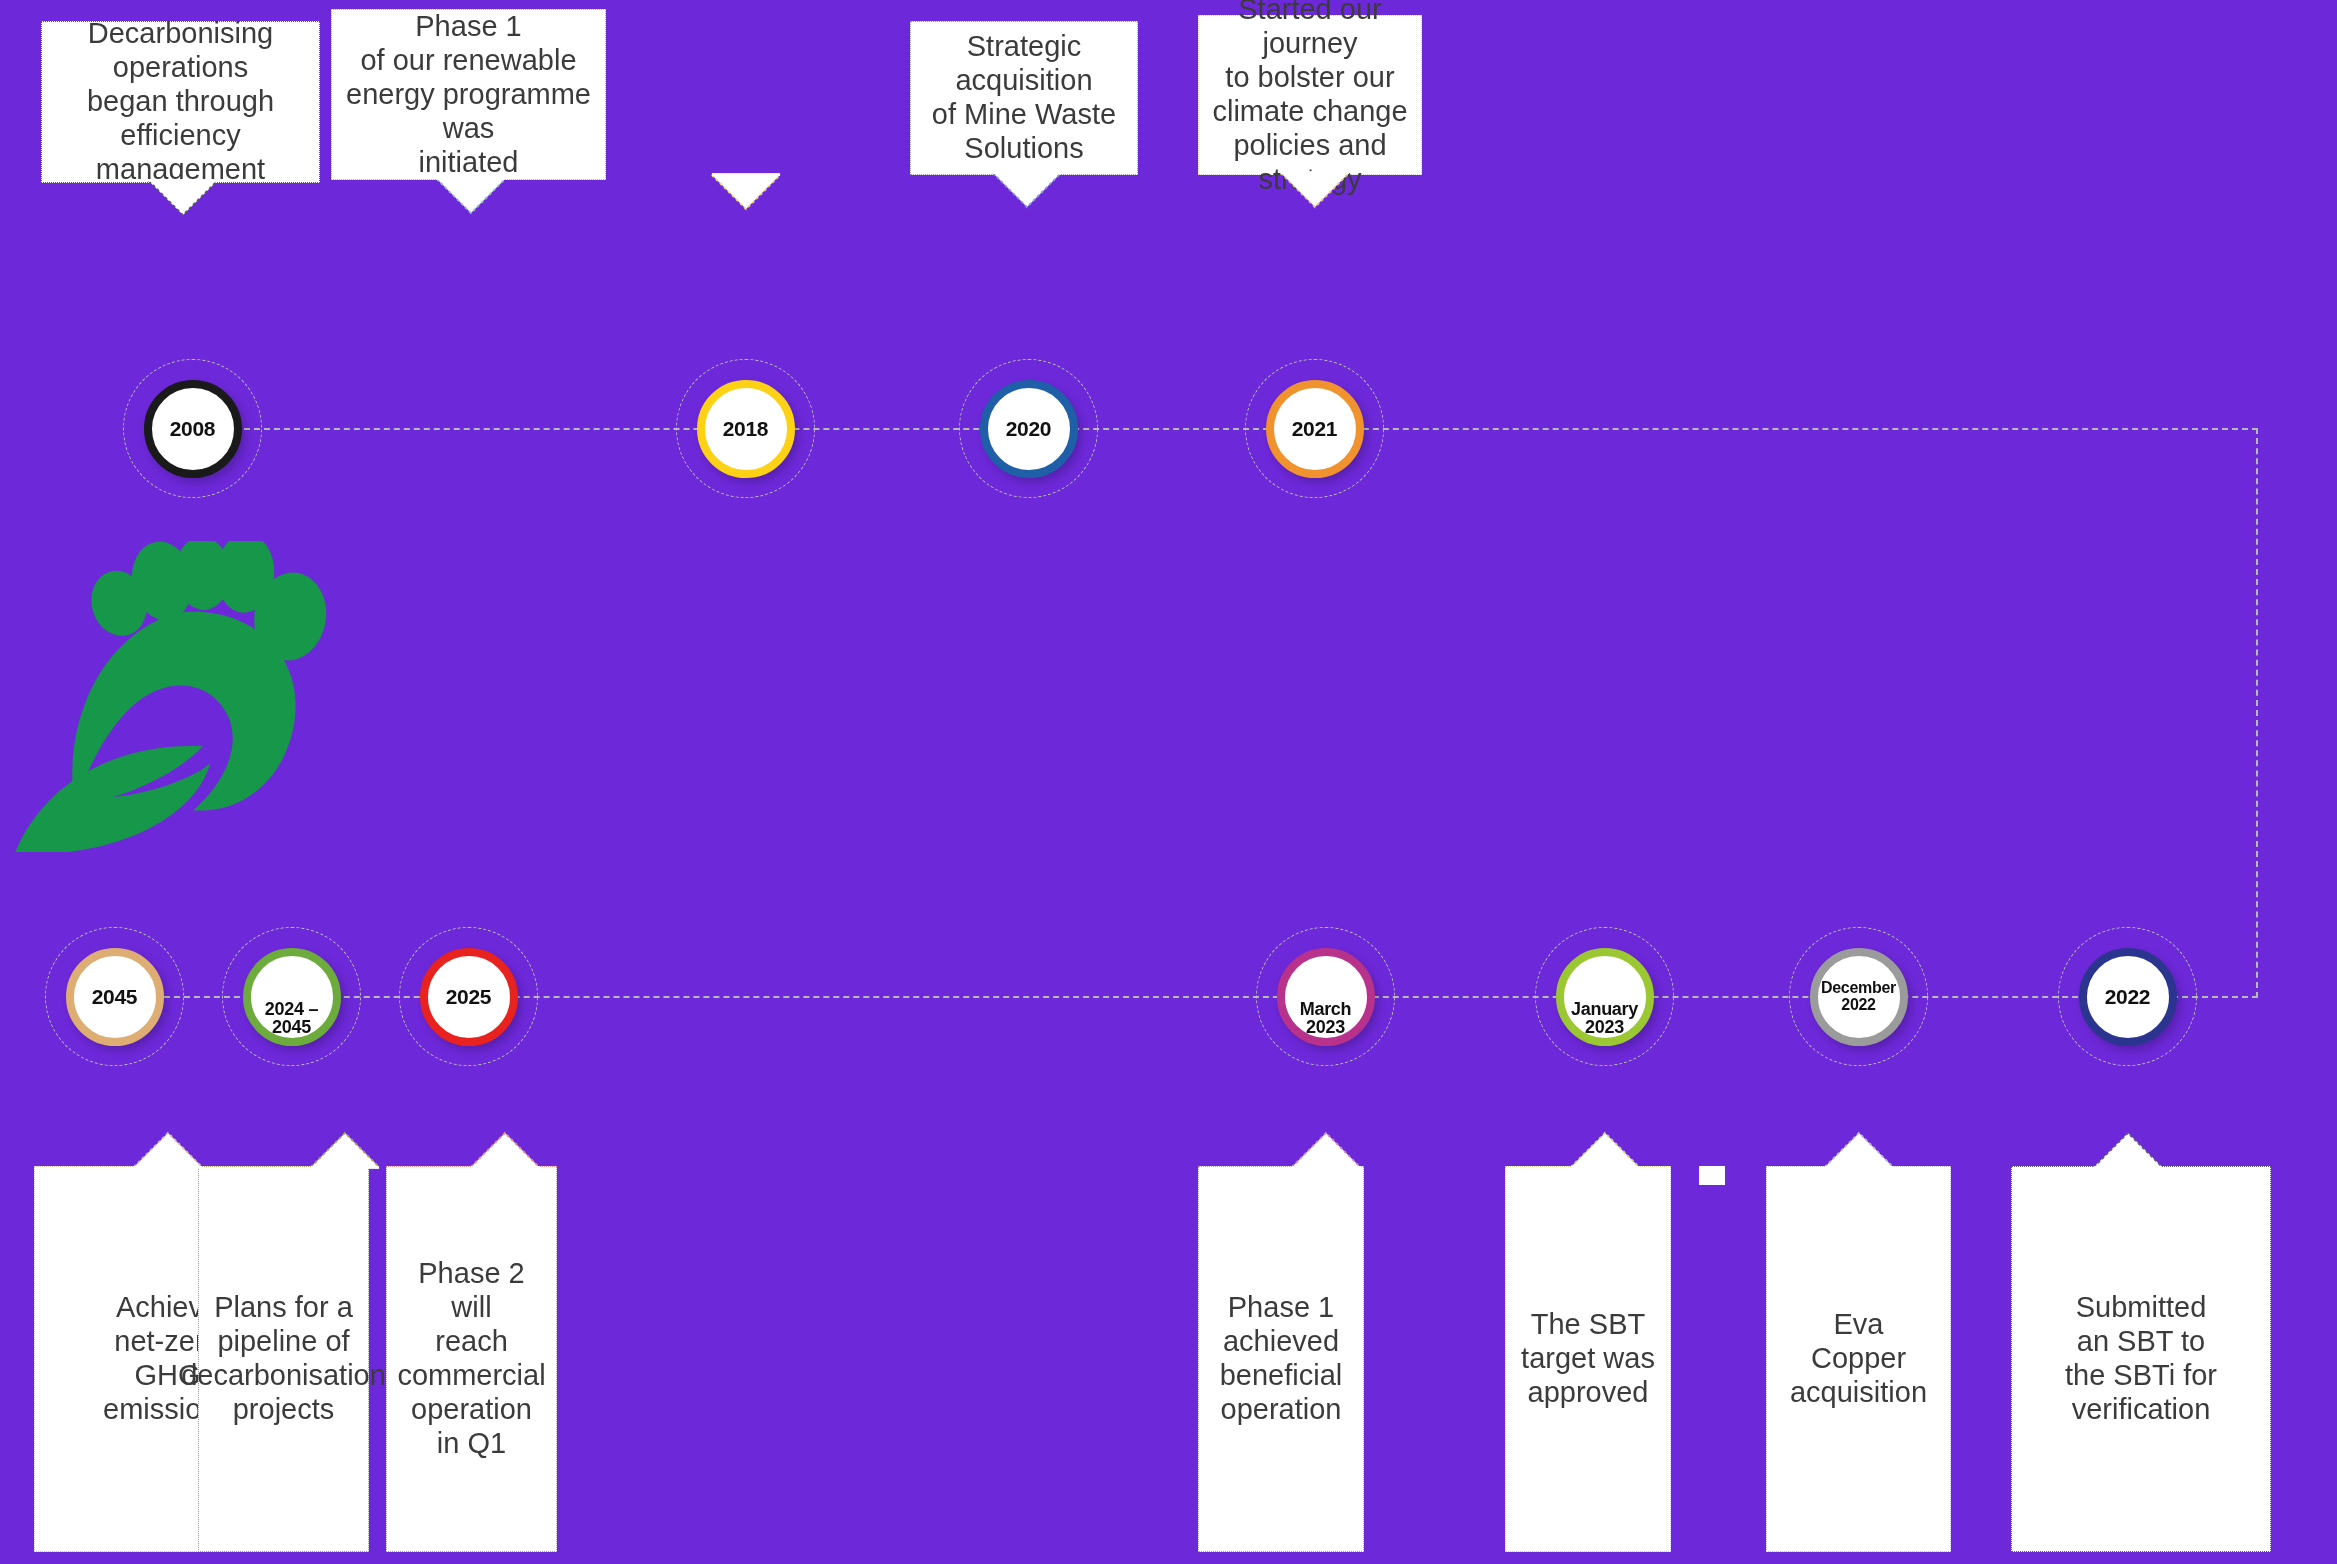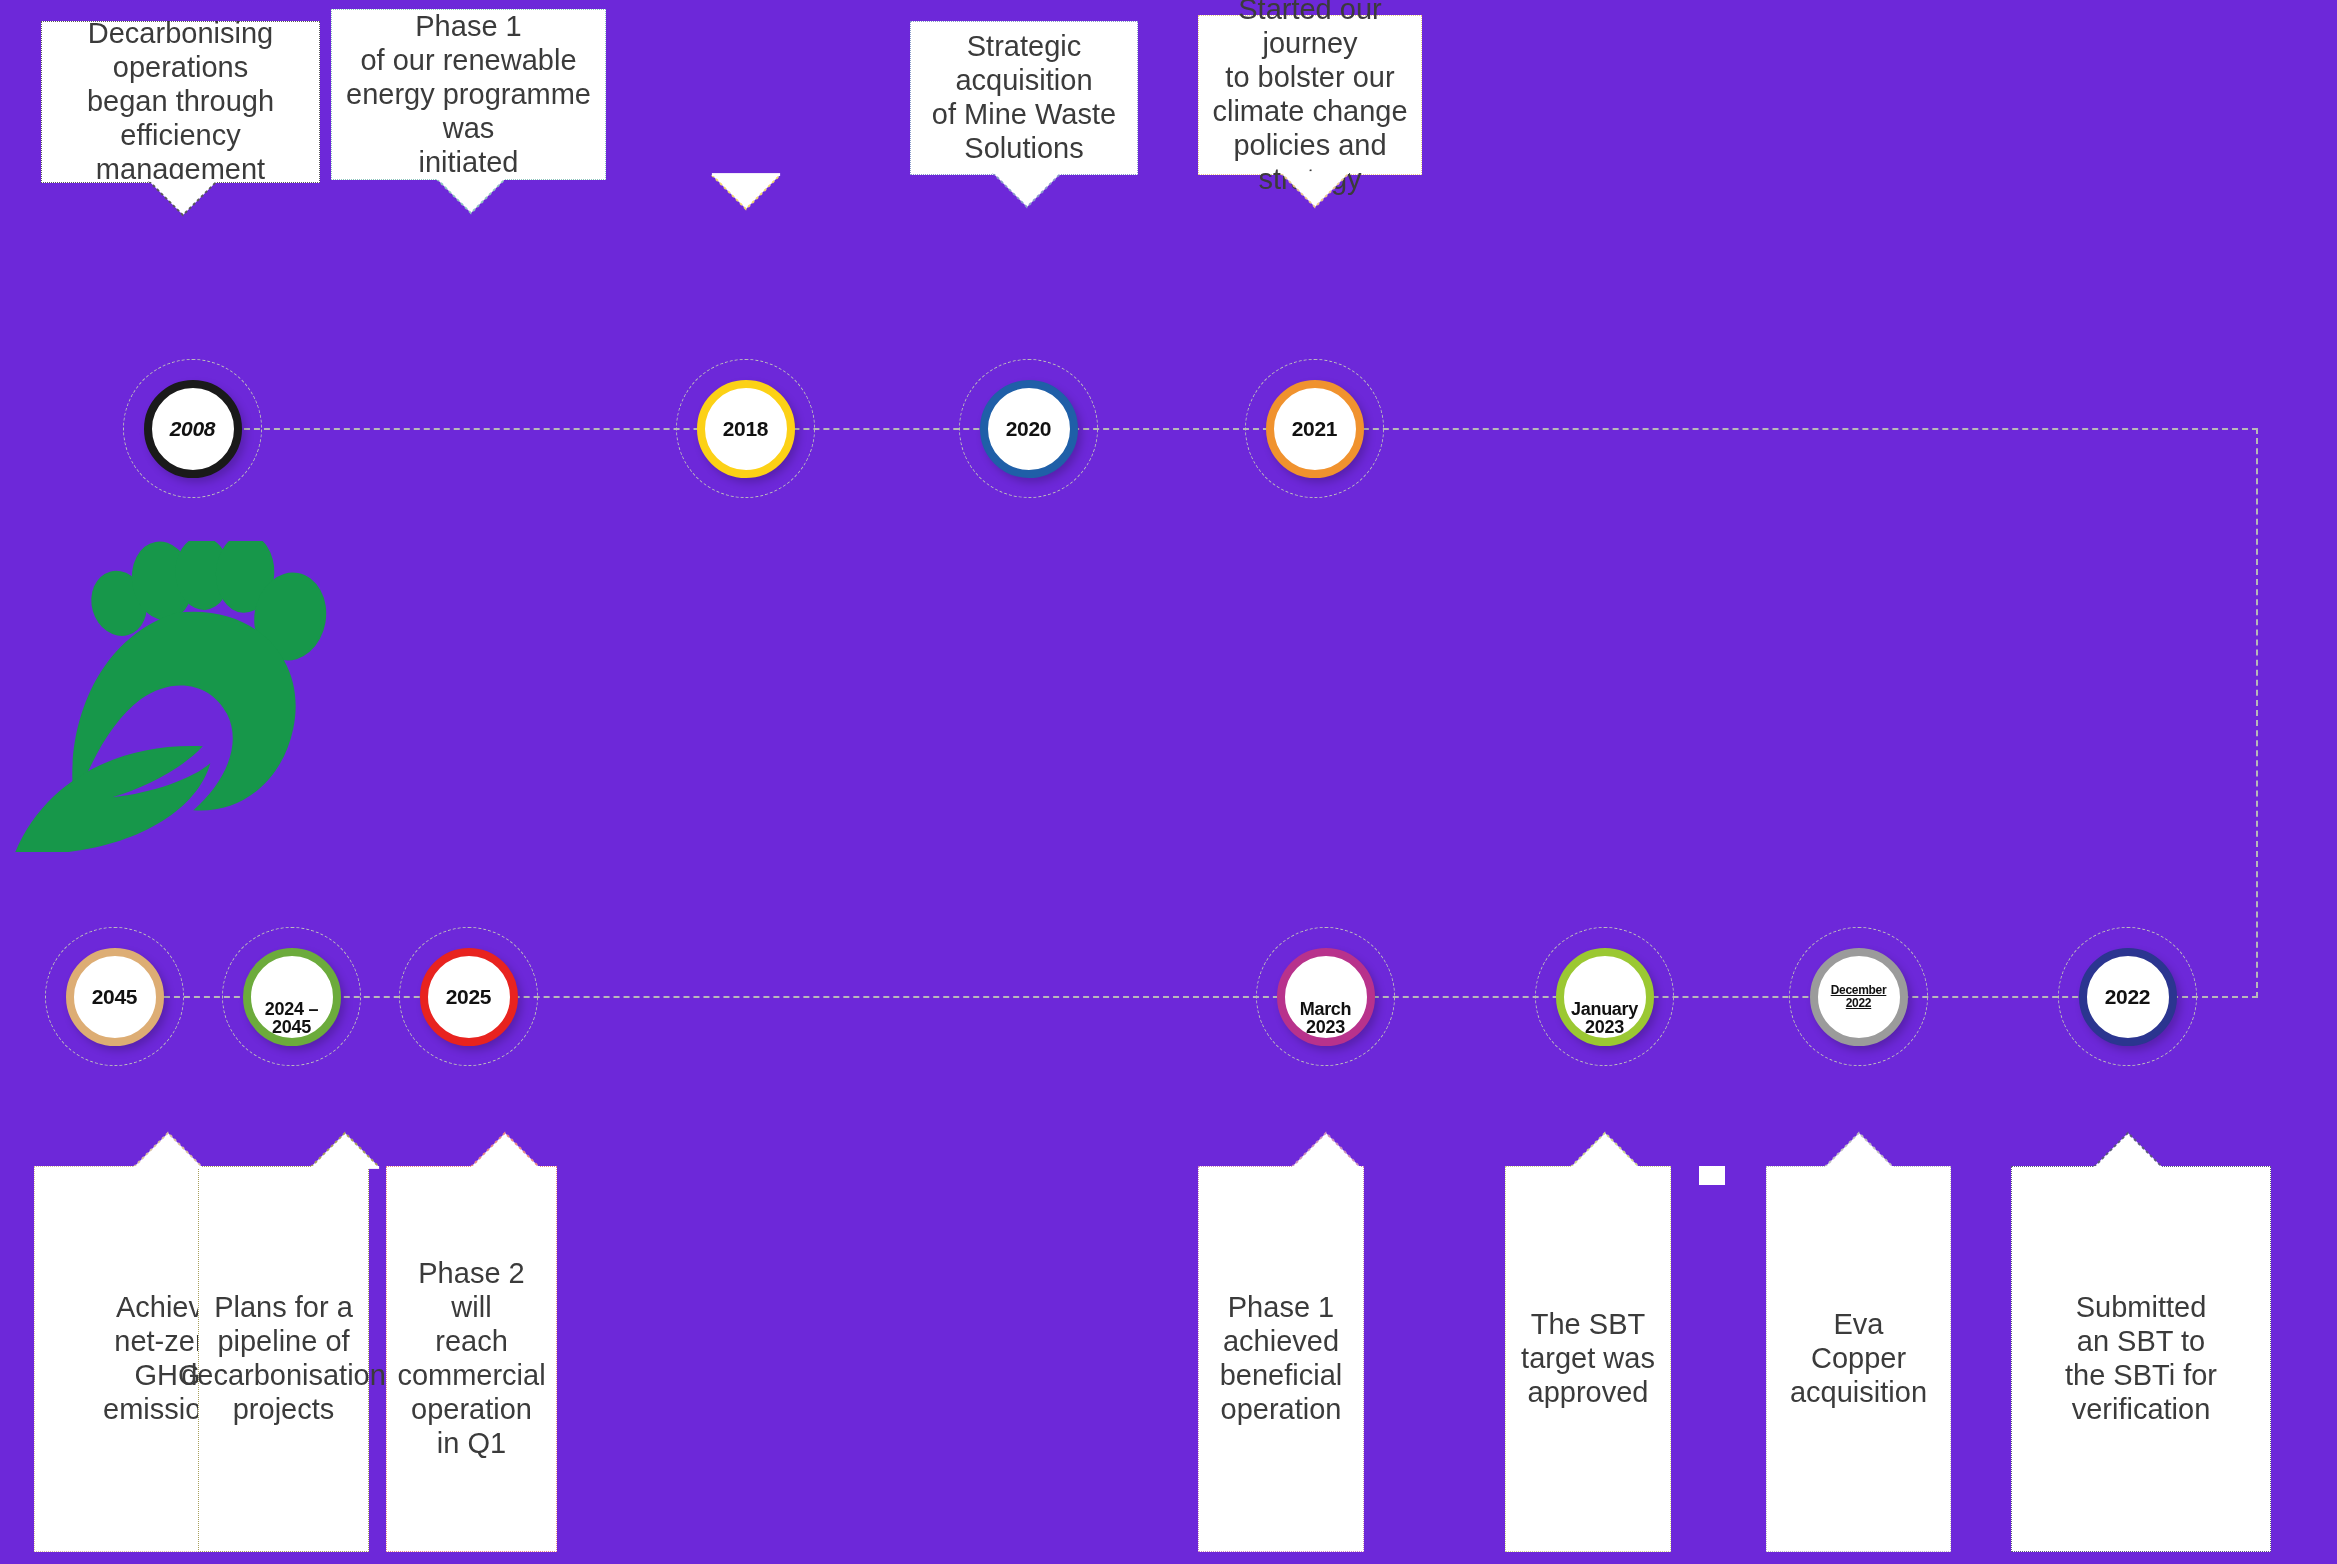--- a/index.html
+++ b/index.html
@@ -157,21 +157,21 @@
 to bolster our
 climate change
 policies and
 strategy</div>
   </div>
   <svg class="notch" style="left:1279px; top:171px;" width="72" height="40" viewBox="0 0 76 42">
     <path d="M2 2 L38 38 L74 2" fill="#ffffff" stroke="#EBC88D" stroke-width="2" stroke-dasharray="3,3"></path>
     <rect x="2" y="0" width="72" height="3" fill="#ffffff"></rect>
   </svg>
 
-  <div class="node" style="left:123px; top:359px;font-style:italic;">
+  <div class="node" style="left:123px; top:359px;">
     <div class="ring" style="border-color:#1A1A1A;">
       <span class="ring-label">2008</span>
     </div>
   </div>
   <div class="node" style="left:676px; top:359px;">
     <div class="ring" style="border-color:#FCD116;">
       <span class="ring-label">2018</span>
     </div>
   </div>
   <div class="node" style="left:959px; top:359px;">
@@ -233,21 +233,21 @@
     </div>
   </div>
   <div class="node" style="left:1535px; top:927px;">
     <div class="ring" style="border-color:#9BC832;">
       <span class="ring-label small">January
 2023</span>
     </div>
   </div>
   <div class="node" style="left:1789px; top:927px;">
     <div class="ring" style="border-color:#9B9B9B;">
-      <span class="ring-label" style="font-size:12px;text-decoration:underline;">December
+      <span class="ring-label" style="font-size:16px;">December
 2022</span>
     </div>
   </div>
   <div class="node" style="left:2058px; top:927px;">
     <div class="ring" style="border-color:#2B3590;">
       <span class="ring-label">2022</span>
     </div>
   </div>
 
   <svg class="notch" style="left:132px; top:1129px;" width="72" height="40" viewBox="0 0 76 42">

